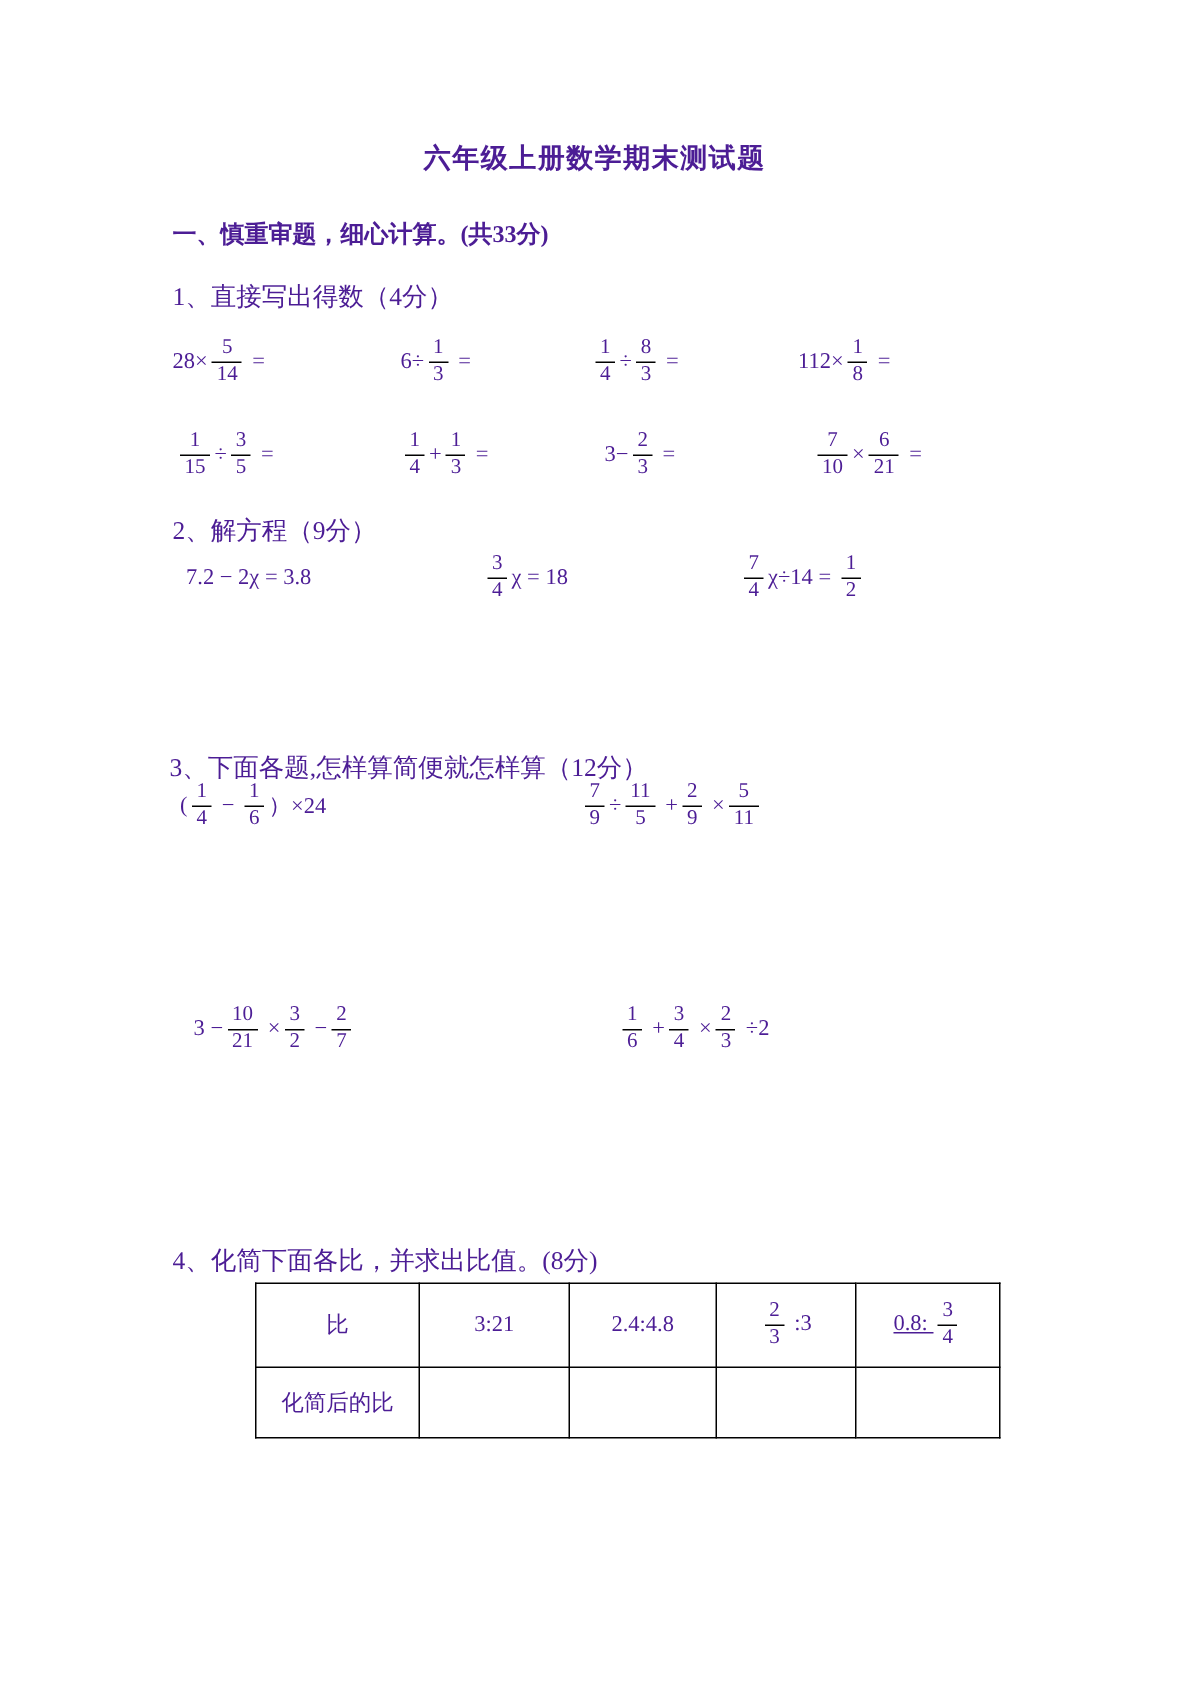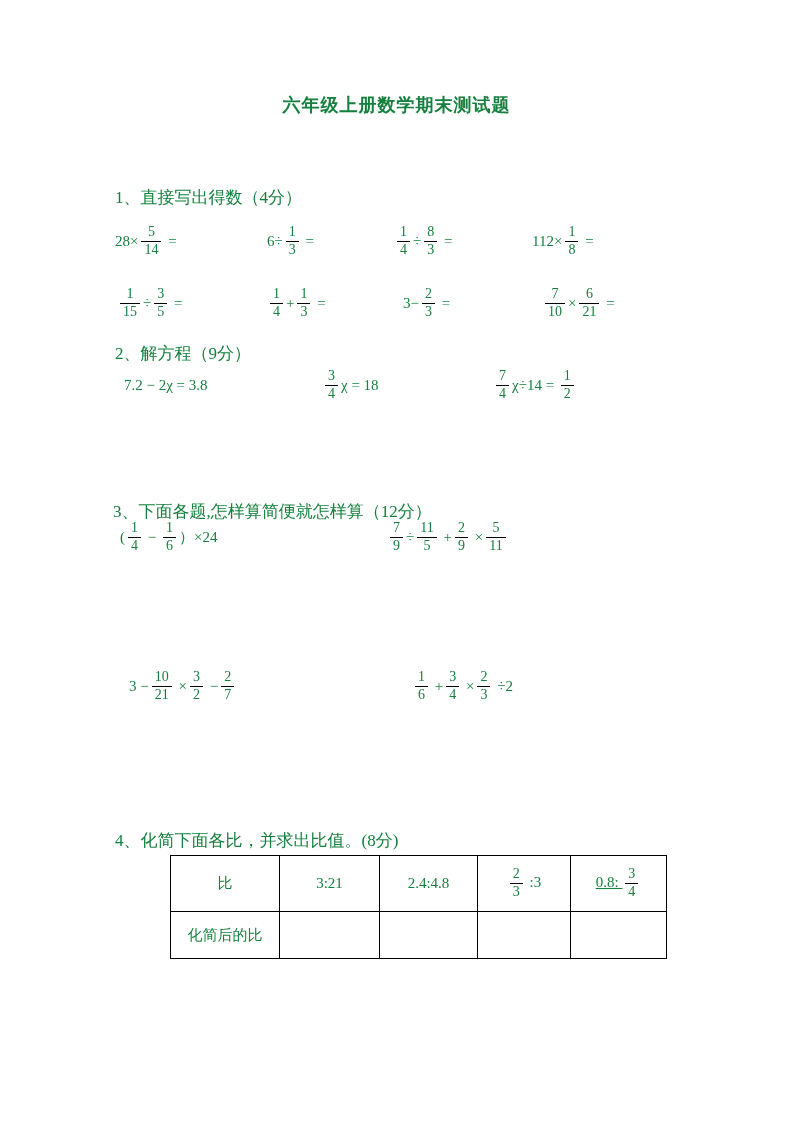--- a/index.html
+++ b/index.html
@@ -1,20 +1,20 @@
 <!DOCTYPE html>
 <html><head>
 <meta charset="utf-8">
 <style>
   html,body{margin:0;padding:0;background:#ffffff;}
   .page{
     position:relative;
     width:793px;height:1122px;
     background:#ffffff;
-    color:#15803d;
+    color:#4c1d95;
     font-family:"Liberation Serif","DejaVu Serif",serif;
     overflow:hidden;
   }
   .title{
     position:absolute;top:93px;left:0;width:793px;
     margin:0;text-align:center;
     font-size:18px;font-weight:bold;letter-spacing:1px;
   }
   .sec-heading{
     position:absolute;left:115px;top:146px;
@@ -49,20 +49,21 @@
   .c3{width:80px;}
   .c4{width:83px;text-decoration:underline;}
 </style>
 </head>
 <body>
 
 <div class="page">
 
   <h1 class="title">六年级上册数学期末测试题</h1>
 
+  <div class="sec-heading">一、慎重审题，细心计算。(共33分)</div>
 
   <div class="q-label" style="left:115px;top:186px;">1、直接写出得数（4分）</div>
 
   <span class="expr" style="left:115px;top:219px;">28×<span class="frac"><span class="fnum">5</span><span class="fden">14</span></span> =</span>
   <span class="expr" style="left:267px;top:219px;">6÷<span class="frac"><span class="fnum">1</span><span class="fden">3</span></span> =</span>
   <span class="expr" style="left:394px;top:219px;"><span class="frac"><span class="fnum">1</span><span class="fden">4</span></span>÷<span class="frac"><span class="fnum">8</span><span class="fden">3</span></span> =</span>
   <span class="expr" style="left:532px;top:219px;">112×<span class="frac"><span class="fnum">1</span><span class="fden">8</span></span> =</span>
 
   <span class="expr" style="left:117px;top:281px;"><span class="frac"><span class="fnum">1</span><span class="fden">15</span></span>÷<span class="frac"><span class="fnum">3</span><span class="fden">5</span></span> =</span>
   <span class="expr" style="left:267px;top:281px;"><span class="frac"><span class="fnum">1</span><span class="fden">4</span></span>+<span class="frac"><span class="fnum">1</span><span class="fden">3</span></span> =</span>

